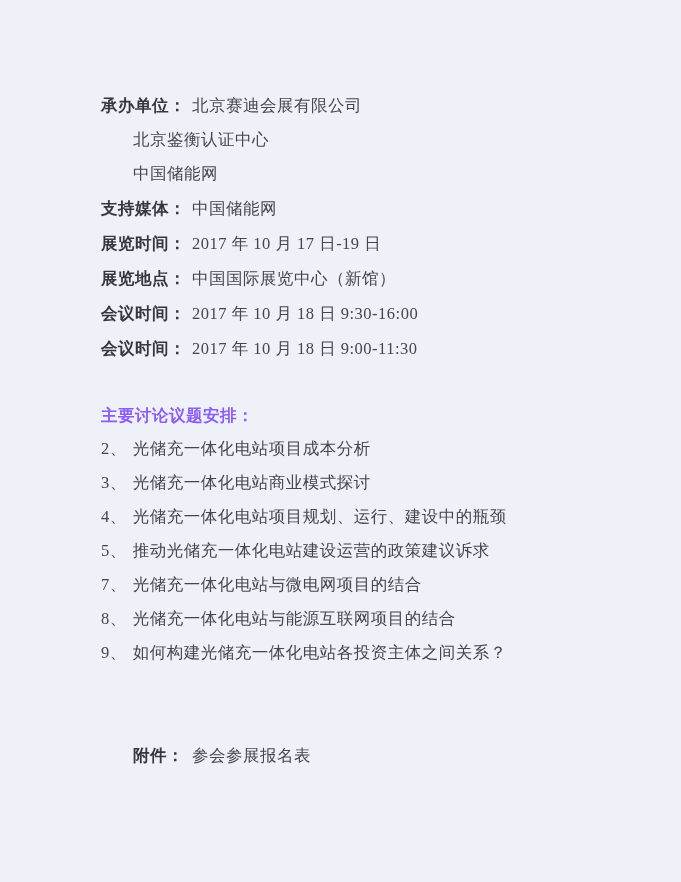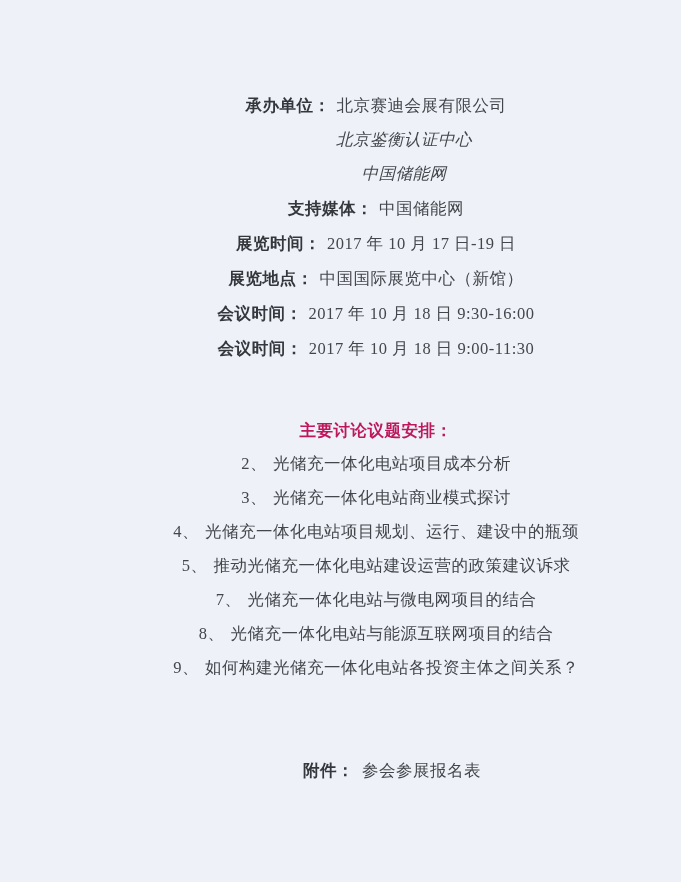--- a/index.html
+++ b/index.html
@@ -13,35 +13,34 @@
     color: #43464b;
   }
   .content {
     position: absolute;
     left: 101px;
     top: 88px;
     right: 30px;
     font-size: 16.5px;
     line-height: 34px;
     letter-spacing: 0.5px;
-    text-align: center;
   }
   .row { white-space: nowrap; }
   .label {
     font-family: "Liberation Sans", "DejaVu Sans", sans-serif;
     font-weight: bold;
     color: #34373c;
     margin-right: 6px;
   }
-  .cont { margin-left: 56px; font-style: italic; }          
+  .cont { margin-left: 32px; }          
   .agenda-heading {
-    margin-top: 47px;
+    margin-top: 32px;
     font-family: "Liberation Sans", "DejaVu Sans", sans-serif;
     font-weight: bold;
-    color: #be185d;
+    color: #8b5cf6;
   }
   .agenda-item .num { margin-right: 6px; }
   .attachment { margin-top: 68px; }
   .attachment .label { margin-right: 8px; padding-left: 32px; }
 </style>
 </head>
 <body>
 
 <div class="page">
   <div class="content">

